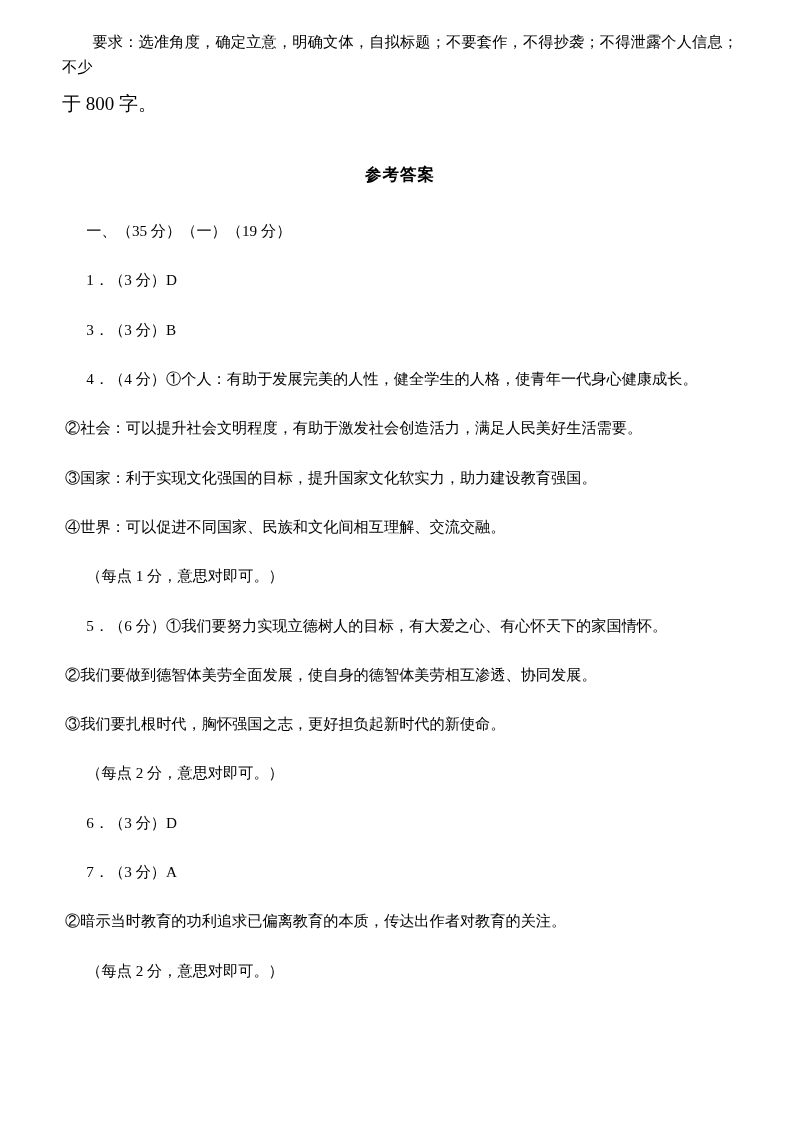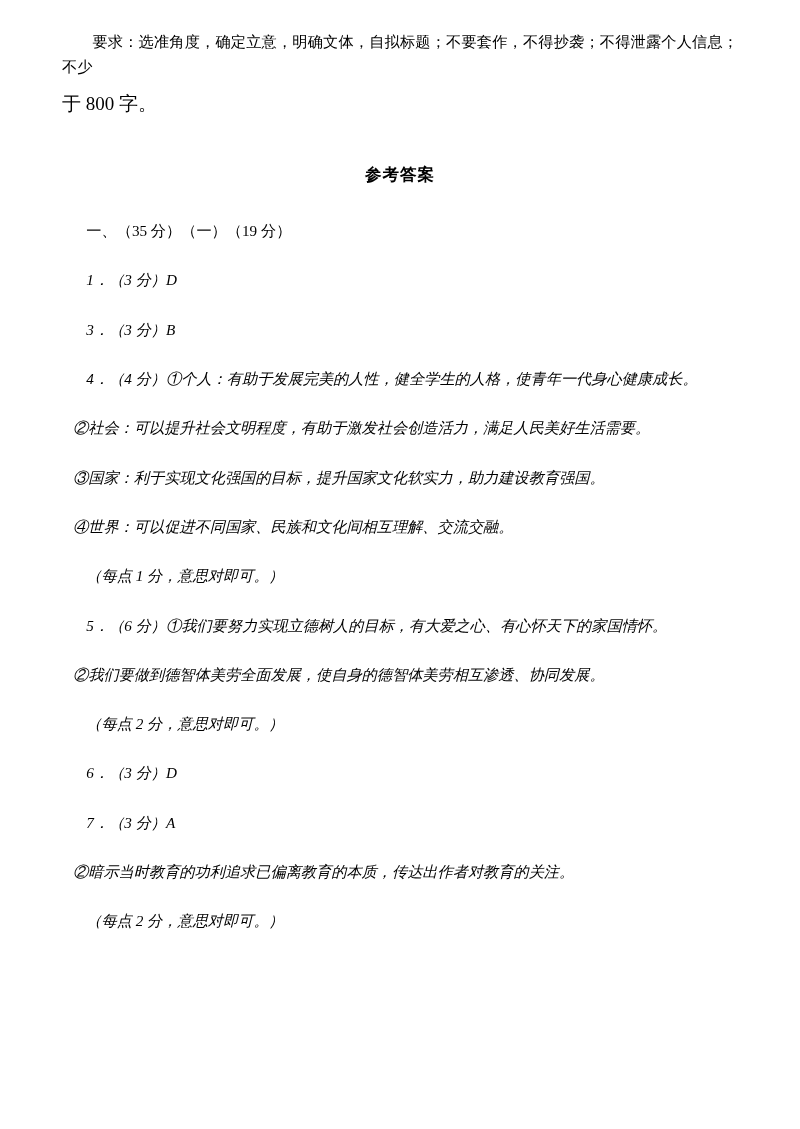--- a/index.html
+++ b/index.html
@@ -41,25 +41,23 @@
     font-size: 19px;
     line-height: 1.62;
     text-align: justify;
   }
   .ans {
     font-size: 15.2px;
     line-height: 1.6;
     margin: 0 0 25px 0;
     text-indent: 1.6em;
     text-align: justify;
-    font-style: italic;
   }
   .ans.sub {
     text-indent: 0.2em;
-    margin-left: 8px;
   }
   .section-title {
     font-size: 15.2px;
     line-height: 1.6;
     margin: 0 0 25px 0;
     text-indent: 1.6em;
   }
 </style>
 </head>
 <body>
@@ -74,19 +72,20 @@
   <p class="section-title">一、（35 分）（一）（19 分）</p>
   <p class="ans">1．（3 分）D</p>
   <p class="ans">3．（3 分）B</p>
   <p class="ans">4．（4 分）①个人：有助于发展完美的人性，健全学生的人格，使青年一代身心健康成长。</p>
   <p class="ans sub">②社会：可以提升社会文明程度，有助于激发社会创造活力，满足人民美好生活需要。</p>
   <p class="ans sub">③国家：利于实现文化强国的目标，提升国家文化软实力，助力建设教育强国。</p>
   <p class="ans sub">④世界：可以促进不同国家、民族和文化间相互理解、交流交融。</p>
   <p class="ans">（每点 1 分，意思对即可。）</p>
   <p class="ans">5．（6 分）①我们要努力实现立德树人的目标，有大爱之心、有心怀天下的家国情怀。</p>
   <p class="ans sub">②我们要做到德智体美劳全面发展，使自身的德智体美劳相互渗透、协同发展。</p>
+  <p class="ans sub">③我们要扎根时代，胸怀强国之志，更好担负起新时代的新使命。</p>
   <p class="ans">（每点 2 分，意思对即可。）</p>
   <p class="ans">6．（3 分）D</p>
   <p class="ans">7．（3 分）A</p>
   <p class="ans sub">②暗示当时教育的功利追求已偏离教育的本质，传达出作者对教育的关注。</p>
   <p class="ans">（每点 2 分，意思对即可。）</p>
 
 </div>
 
 </body></html>

